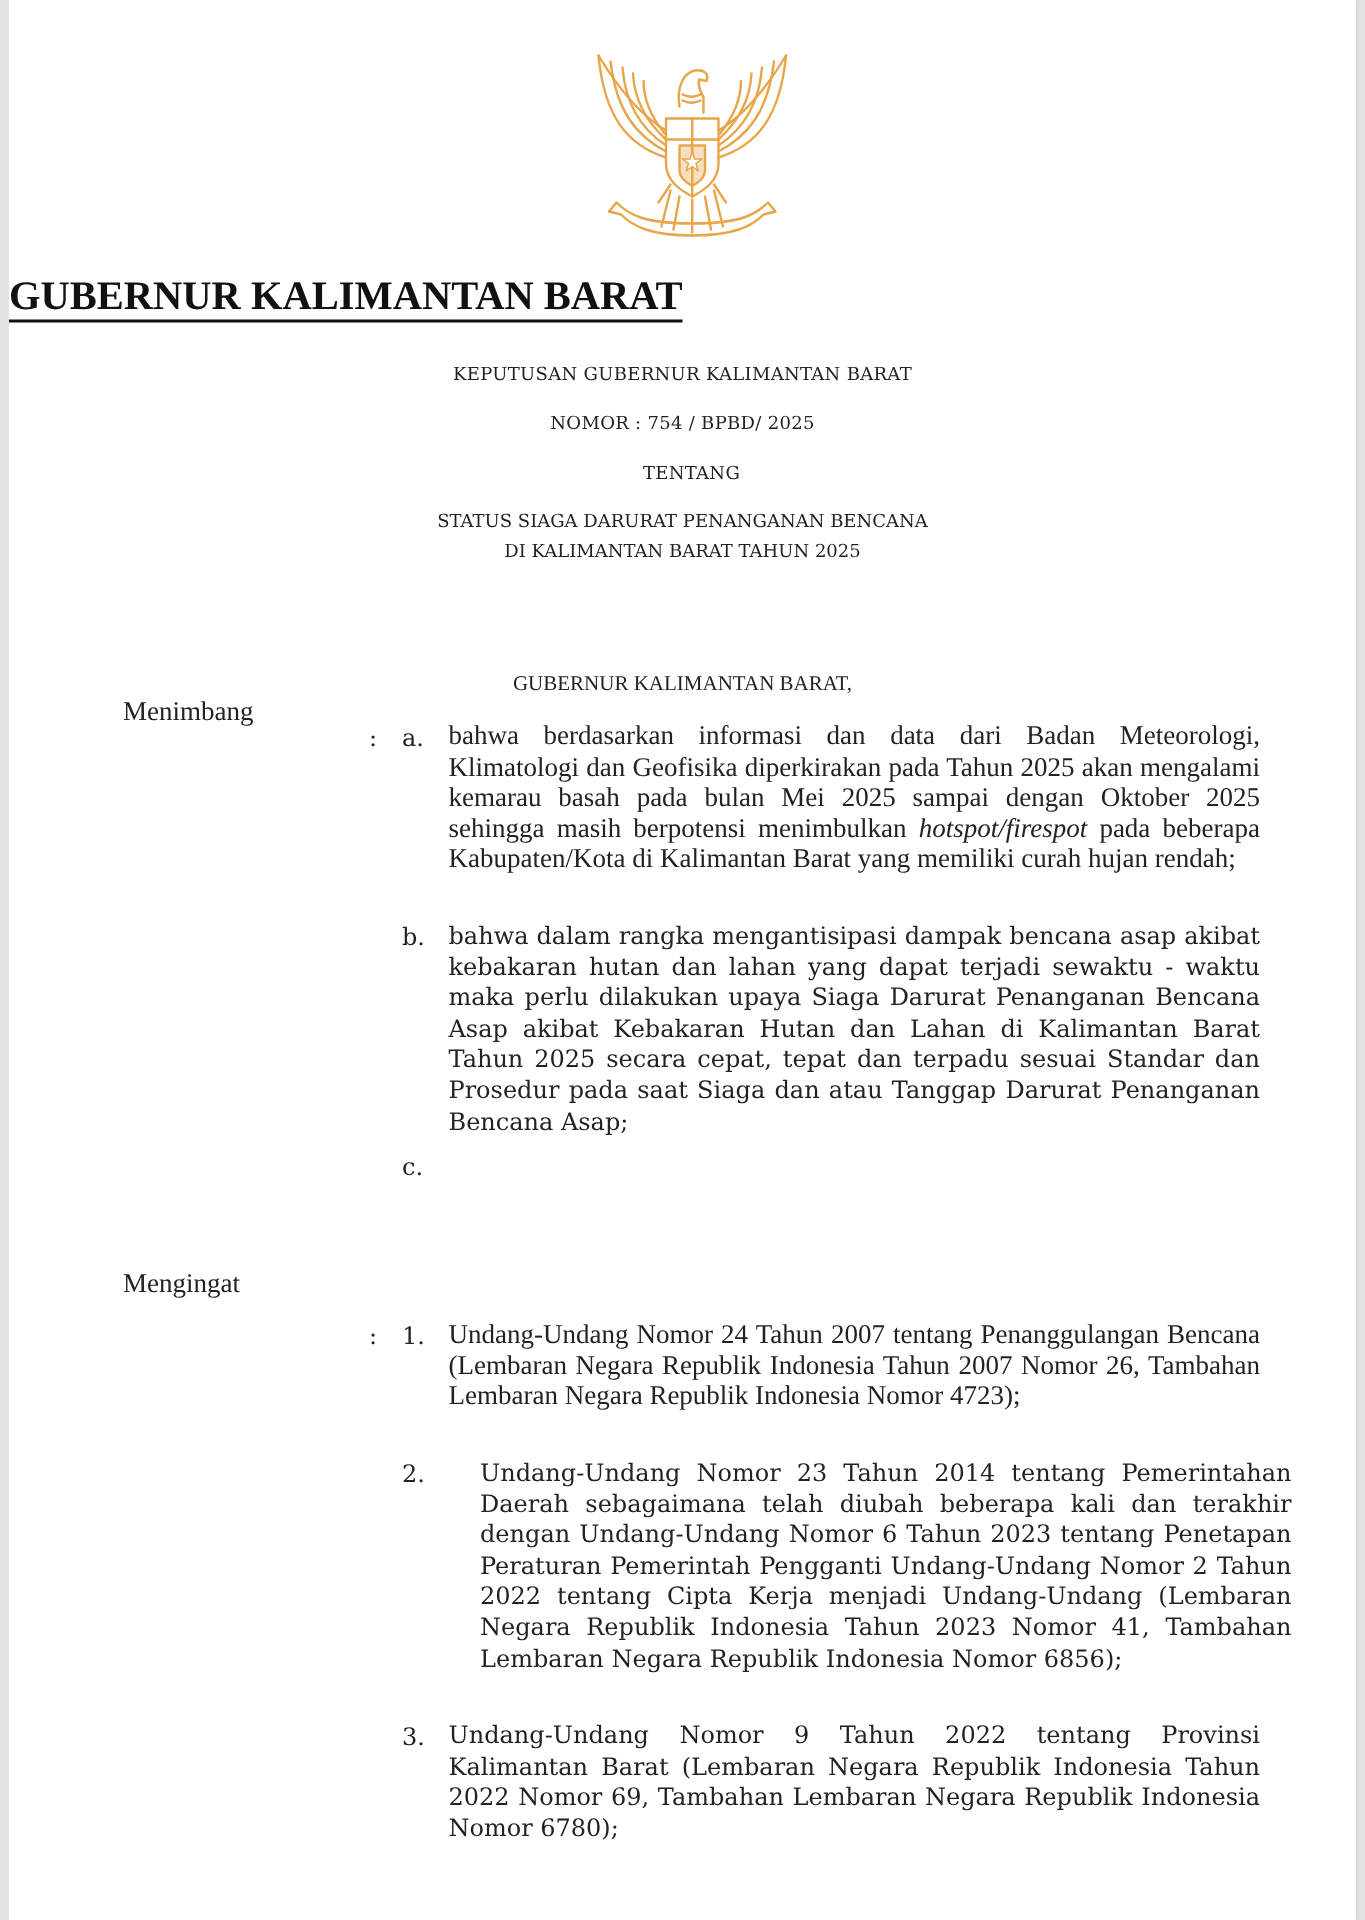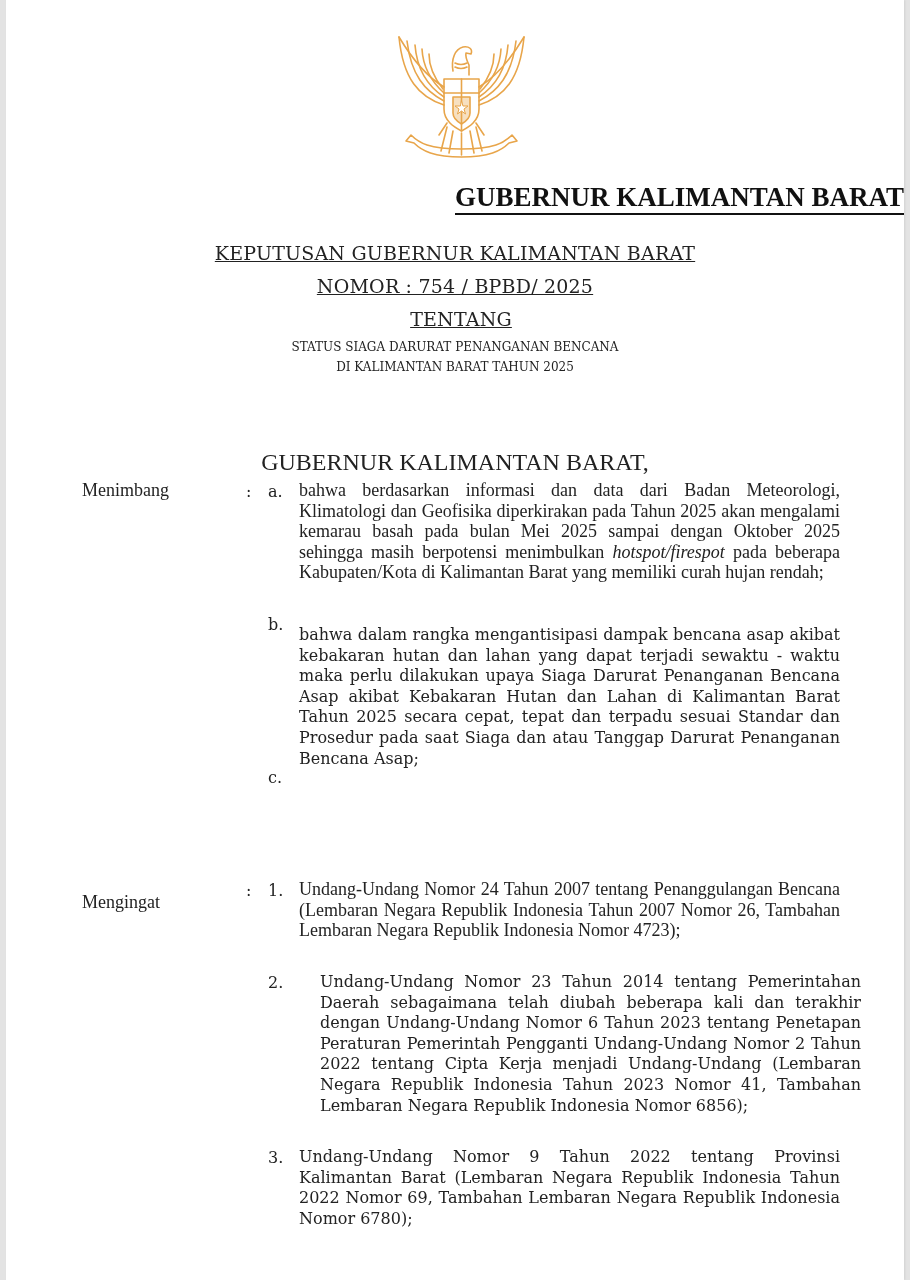--- a/index.html
+++ b/index.html
@@ -14,39 +14,39 @@
       width: 898px; height: 1280px;
       background: #ffffff;
       box-shadow: 1px 0 2px rgba(0,0,0,0.08);
     }
     .emblem {
       position: absolute; left: 383px; top: 27px;
       width: 145px; height: 138px;
     }
     .gov-title {
       position: absolute; left: 0; right: 0; top: 182px;
-      text-align: right;
+      text-align: left;
       font-family: "Liberation Serif", "DejaVu Serif", serif;
       font-weight: bold; font-size: 27px; letter-spacing: 0px;
       color: #111;
     }
     .gov-title span { border-bottom: 2.5px solid #111; padding-bottom: 1px; }
     .center-line {
       position: absolute; left: 0; right: 0; text-align: center;
-      font-size: 19px; letter-spacing: 0.2px; color: #222; text-decoration: underline;
+      font-size: 12px; letter-spacing: 0.2px; color: #222;
     }
     .subject {
       position: absolute; left: 0; right: 0; top: 337px;
       text-align: center; font-size: 12px; line-height: 20px; color: #222;
     }
     .salutation {
       position: absolute; left: 0; right: 0; top: 449px;
       text-align: center;
       font-family: "Liberation Serif", serif;
-      font-size: 24px; color: #222;
+      font-size: 14px; color: #222;
     }
     .section-label {
       position: absolute; left: 76px;
       font-family: "Liberation Serif", serif;
       font-size: 18px; color: #222;
     }
     .colon {
       position: absolute; left: 240px; font-size: 16px; color: #222;
     }
     .item-marker {
@@ -108,36 +108,36 @@
   <div class="center-line" style="top:275px;">NOMOR : 754 / BPBD/ 2025</div>
   <div class="center-line" style="top:308px;padding-left:12px;">TENTANG</div>
 
   <div class="subject">
     <div>STATUS SIAGA DARURAT PENANGANAN BENCANA</div>
     <div>DI KALIMANTAN BARAT TAHUN 2025</div>
   </div>
 
   <div class="salutation">GUBERNUR KALIMANTAN BARAT,</div>
 
-  <div class="section-label" style="top:480px;">Menimbang</div>
+  <div class="section-label" style="top:464px;">Menimbang</div>
   <div class="colon" style="top:482px;">:</div>
 
   <div class="item-marker" style="top:482px;">a.</div>
   <div class="item-text condensed" style="top:480px;">
     <p><span>bahwa berdasarkan informasi dan data dari Badan Meteorologi, Klimatologi dan Geofisika diperkirakan pada Tahun 2025 akan mengalami kemarau basah pada bulan Mei 2025 sampai dengan Oktober 2025 sehingga masih berpotensi menimbulkan </span><i>hotspot/firespot</i><span> pada beberapa Kabupaten/Kota di Kalimantan Barat yang memiliki curah hujan rendah;</span></p>
   </div>
 
   <div class="item-marker" style="top:615px;">b.</div>
-  <div class="item-text" style="top:614px;margin-top:11px;">
+  <div class="item-text" style="top:614px;">
     <p>bahwa dalam rangka mengantisipasi dampak bencana asap akibat kebakaran hutan dan lahan yang dapat terjadi sewaktu - waktu maka perlu dilakukan upaya Siaga Darurat Penanganan Bencana Asap akibat Kebakaran Hutan dan Lahan di Kalimantan Barat Tahun 2025 secara cepat, tepat dan terpadu sesuai Standar dan Prosedur pada saat Siaga dan atau Tanggap Darurat Penanganan Bencana Asap;</p>
   </div>
 
   <div class="item-marker" style="top:768px;">c.</div>
 
-  <div class="section-label" style="top:892px;font-family:Liberation Serif, serif;">Mengingat</div>
+  <div class="section-label" style="top:845px;font-family:Liberation Serif, serif;">Mengingat</div>
   <div class="colon" style="top:881px;">:</div>
 
   <div class="item-marker" style="top:881px;">1.</div>
   <div class="item-text condensed" style="top:879px;">
     <p>Undang-Undang Nomor 24 Tahun 2007 tentang Penanggulangan Bencana (Lembaran Negara Republik Indonesia Tahun 2007 Nomor 26, Tambahan Lembaran Negara Republik Indonesia Nomor 4723);</p>
   </div>
 
   <div class="item-marker" style="top:973px;">2.</div>
   <div class="item-text" style="top:972px;margin-left:21px;">
     <p>Undang-Undang Nomor 23 Tahun 2014 tentang Pemerintahan Daerah sebagaimana telah diubah beberapa kali dan terakhir dengan Undang-Undang Nomor 6 Tahun 2023 tentang Penetapan Peraturan Pemerintah Pengganti Undang-Undang Nomor 2 Tahun 2022 tentang Cipta Kerja menjadi Undang-Undang (Lembaran Negara Republik Indonesia Tahun 2023 Nomor 41, Tambahan Lembaran Negara Republik Indonesia Nomor 6856);</p>

